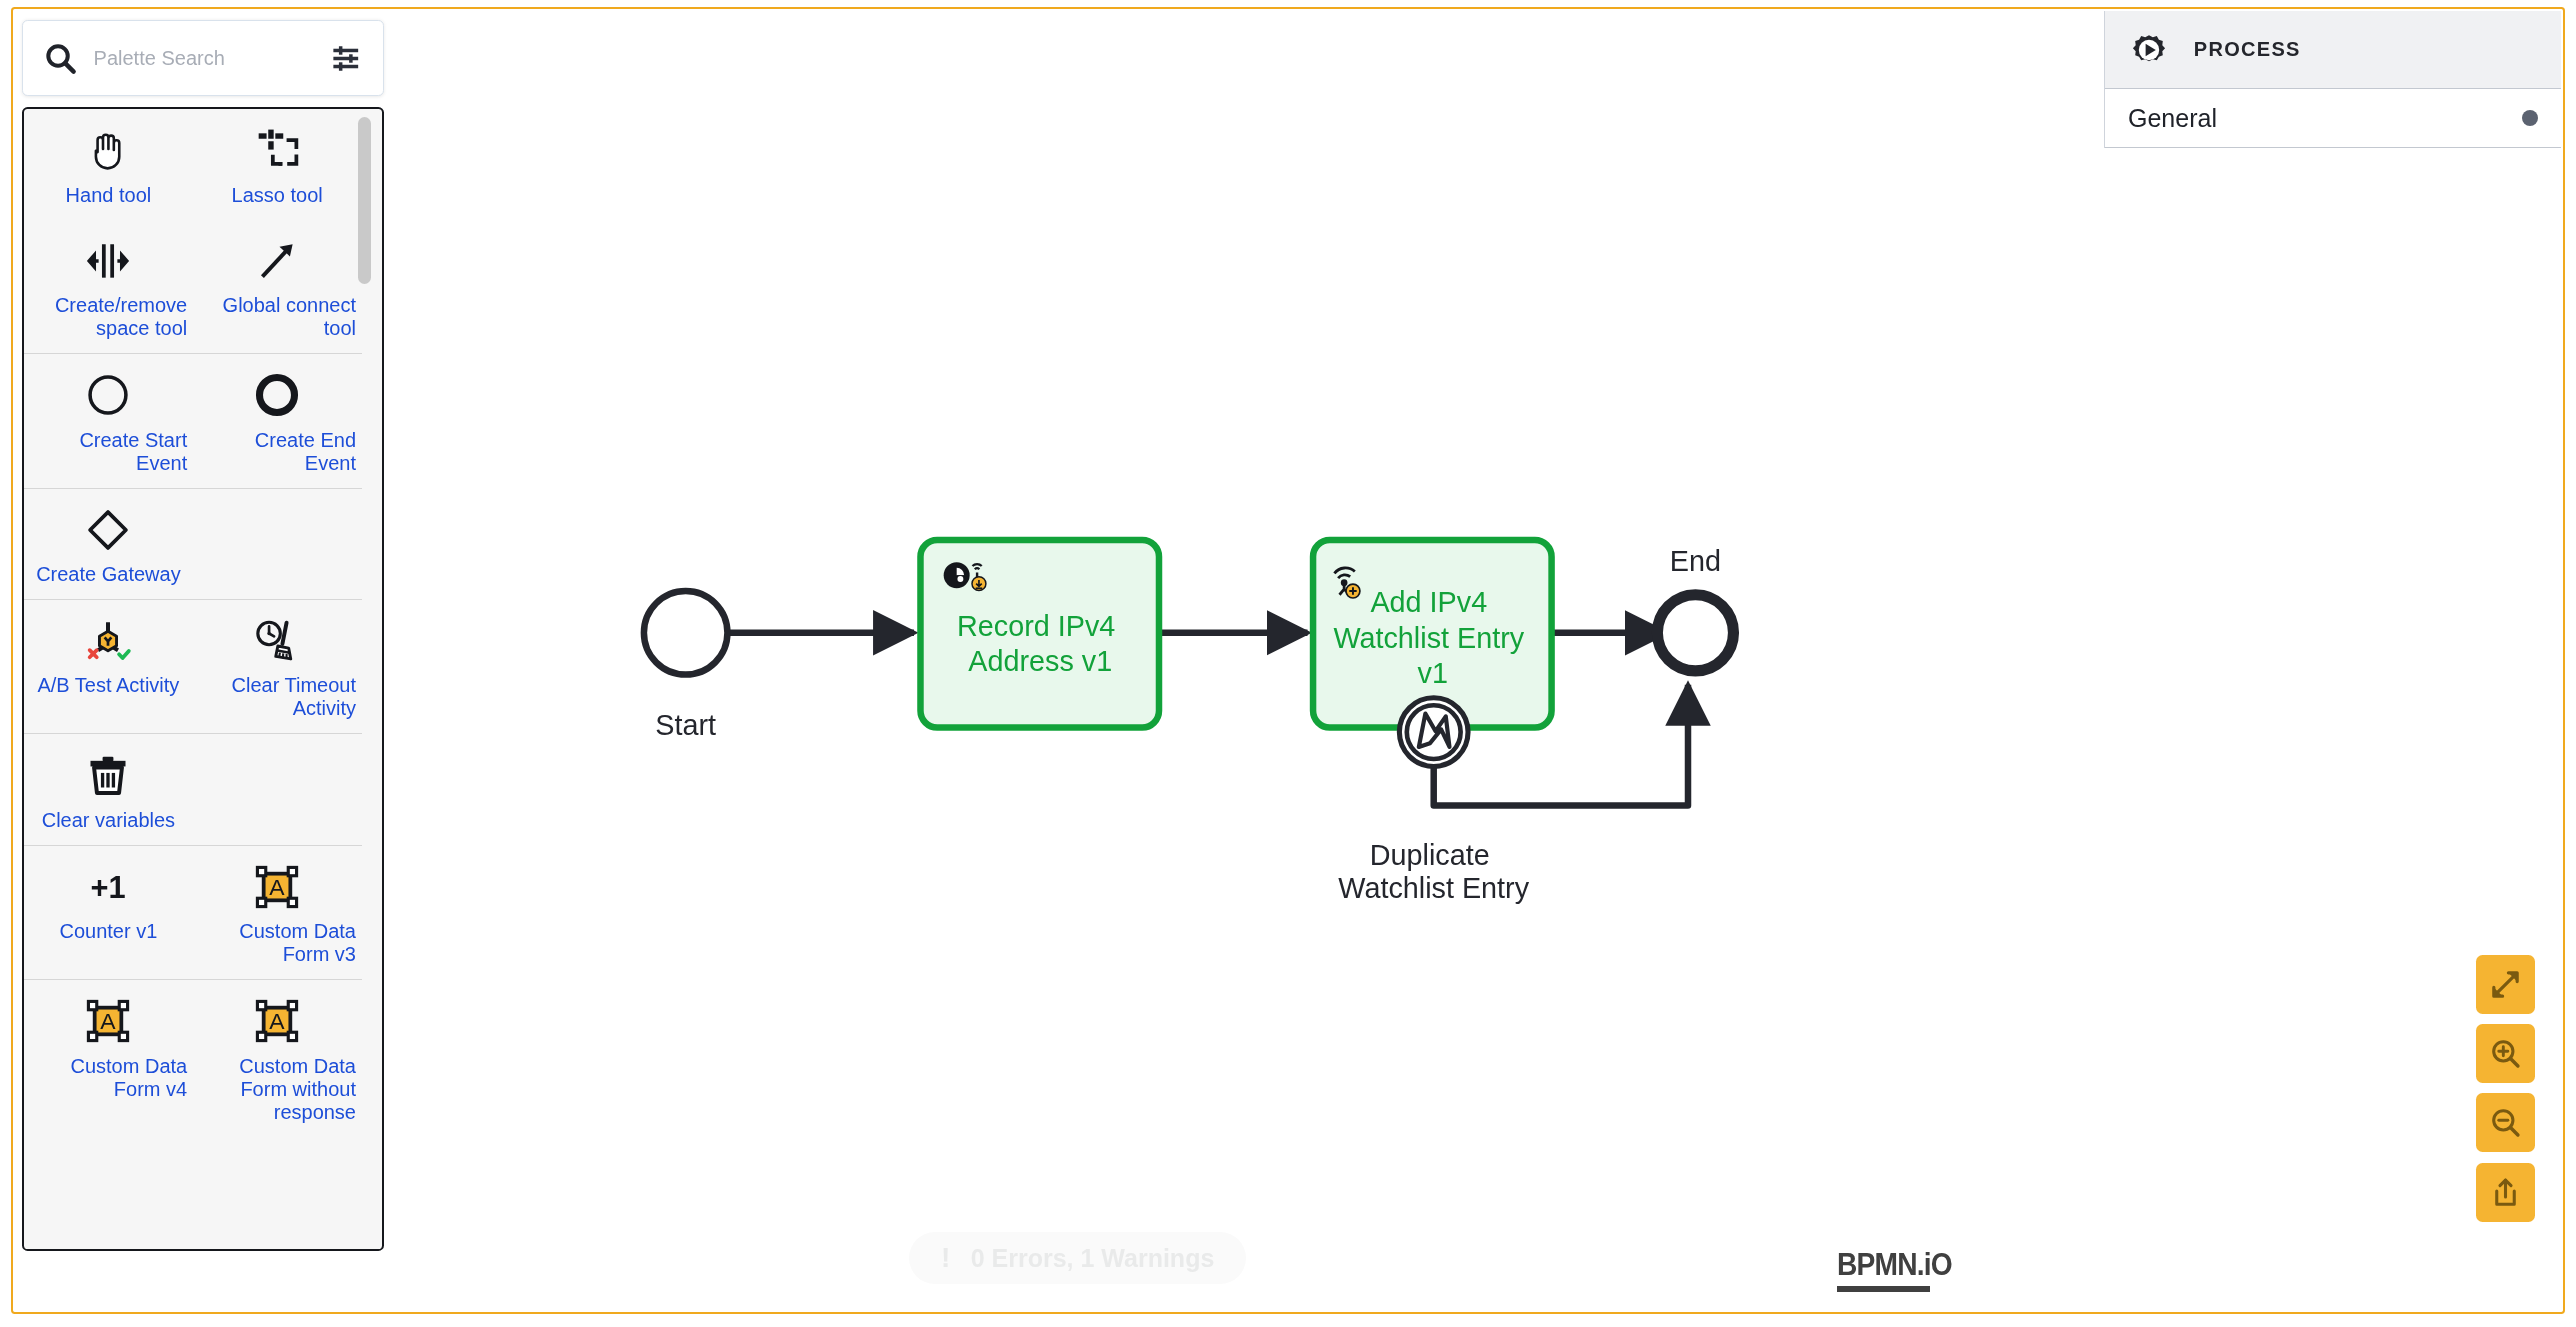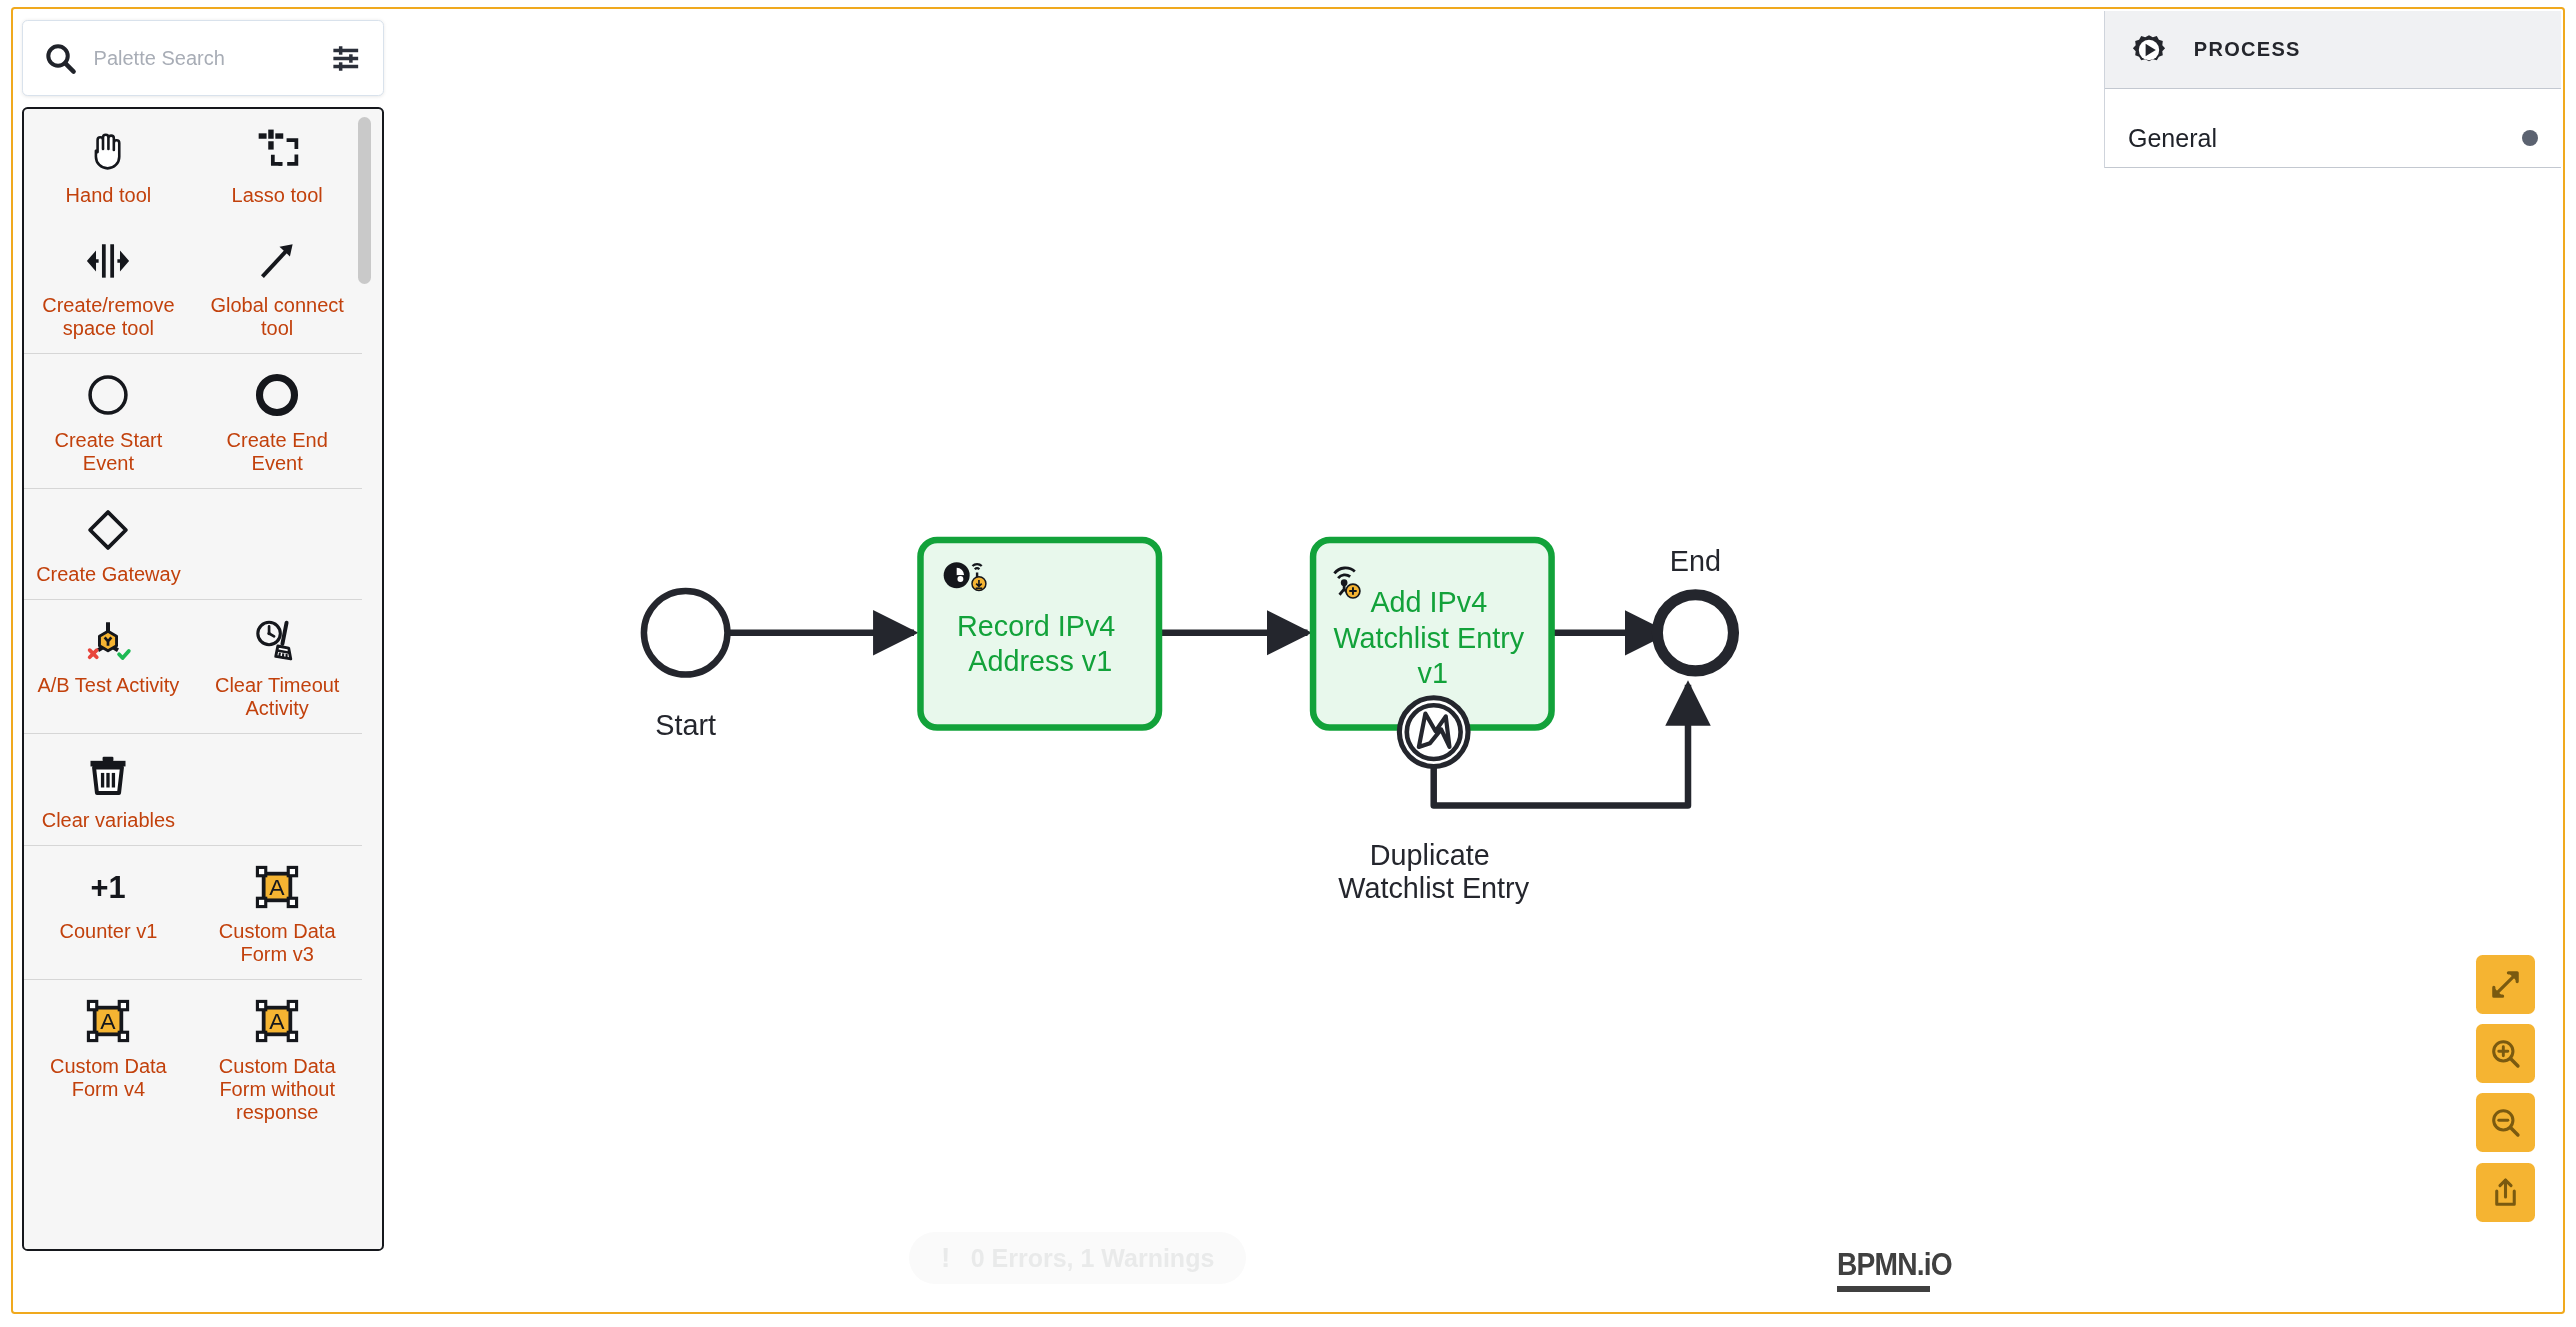--- a/index.html
+++ b/index.html
@@ -93,22 +93,22 @@
     position: relative;
   }
   .pal-item .ico {
     height: 52px;
     display: flex; align-items: center; justify-content: center;
     margin-bottom: 7.4px;
   }
   .pal-item .lbl {
     font-size: 20px;
     line-height: 23px;
-    text-align: center;
-    color: #c2410c;
+    text-align: right;
+    color: #1d4ed8;
     max-width: 163px;
   }
   .beta-badge {
     position: absolute;
     top: 1.9px; right: 5.6px;
     background: #8a8a8a;
     color: #ffffff;
     font-size: 16px;
     padding: 0.9px 7.4px 1.9px 7.4px;
     letter-spacing: 0.3px;
@@ -150,21 +150,20 @@
     letter-spacing: 1.3px;
     color: #24262c;
   }
   .props-group {
     display: flex; align-items: center; justify-content: space-between;
     height: 59px;
     padding: 0 23px;
     border-bottom: 1.9px solid #c3c8d0;
     cursor: pointer;
     background: #ffffff;
-    margin-top: 20px;
   }
   .props-group .g-lbl { font-size: 25px; color: #20232a; }
   .props-group .g-dot {
     width: 16px; height: 16px; border-radius: 50%;
     background: #5b6270;
   }
 
   
   #diagram { position: absolute; left: 0; top: 0; width: 100%; height: 100%; }
 

